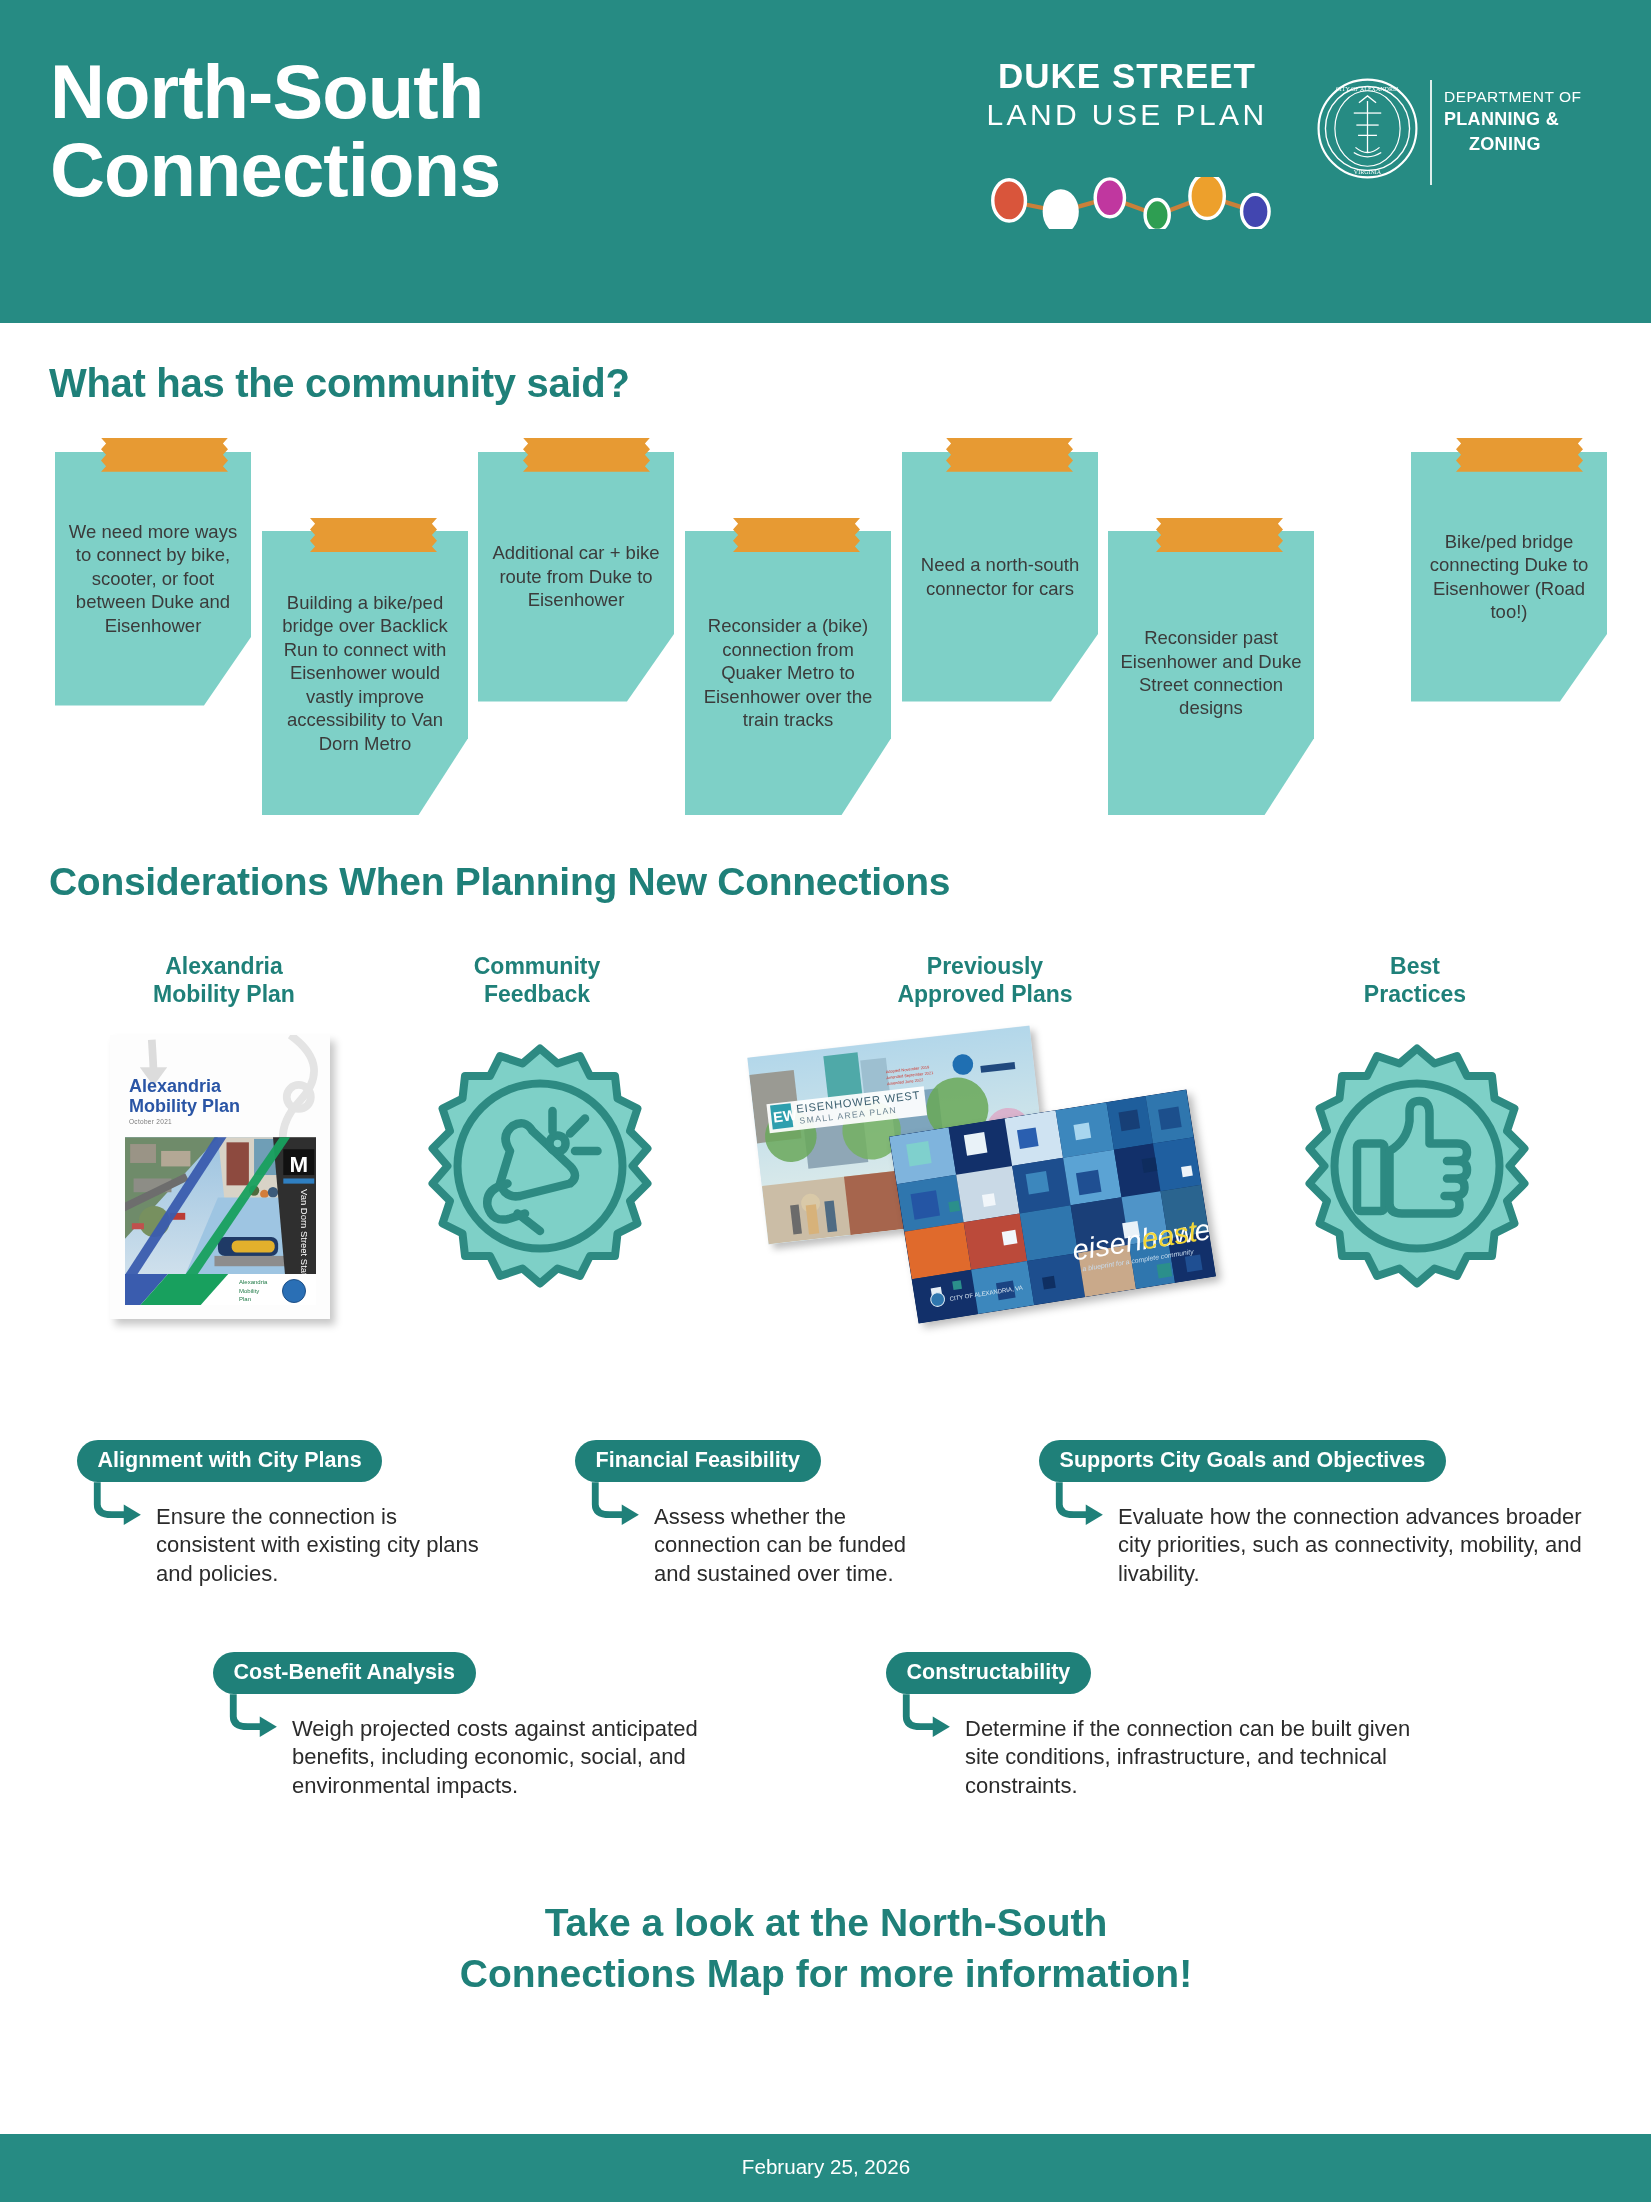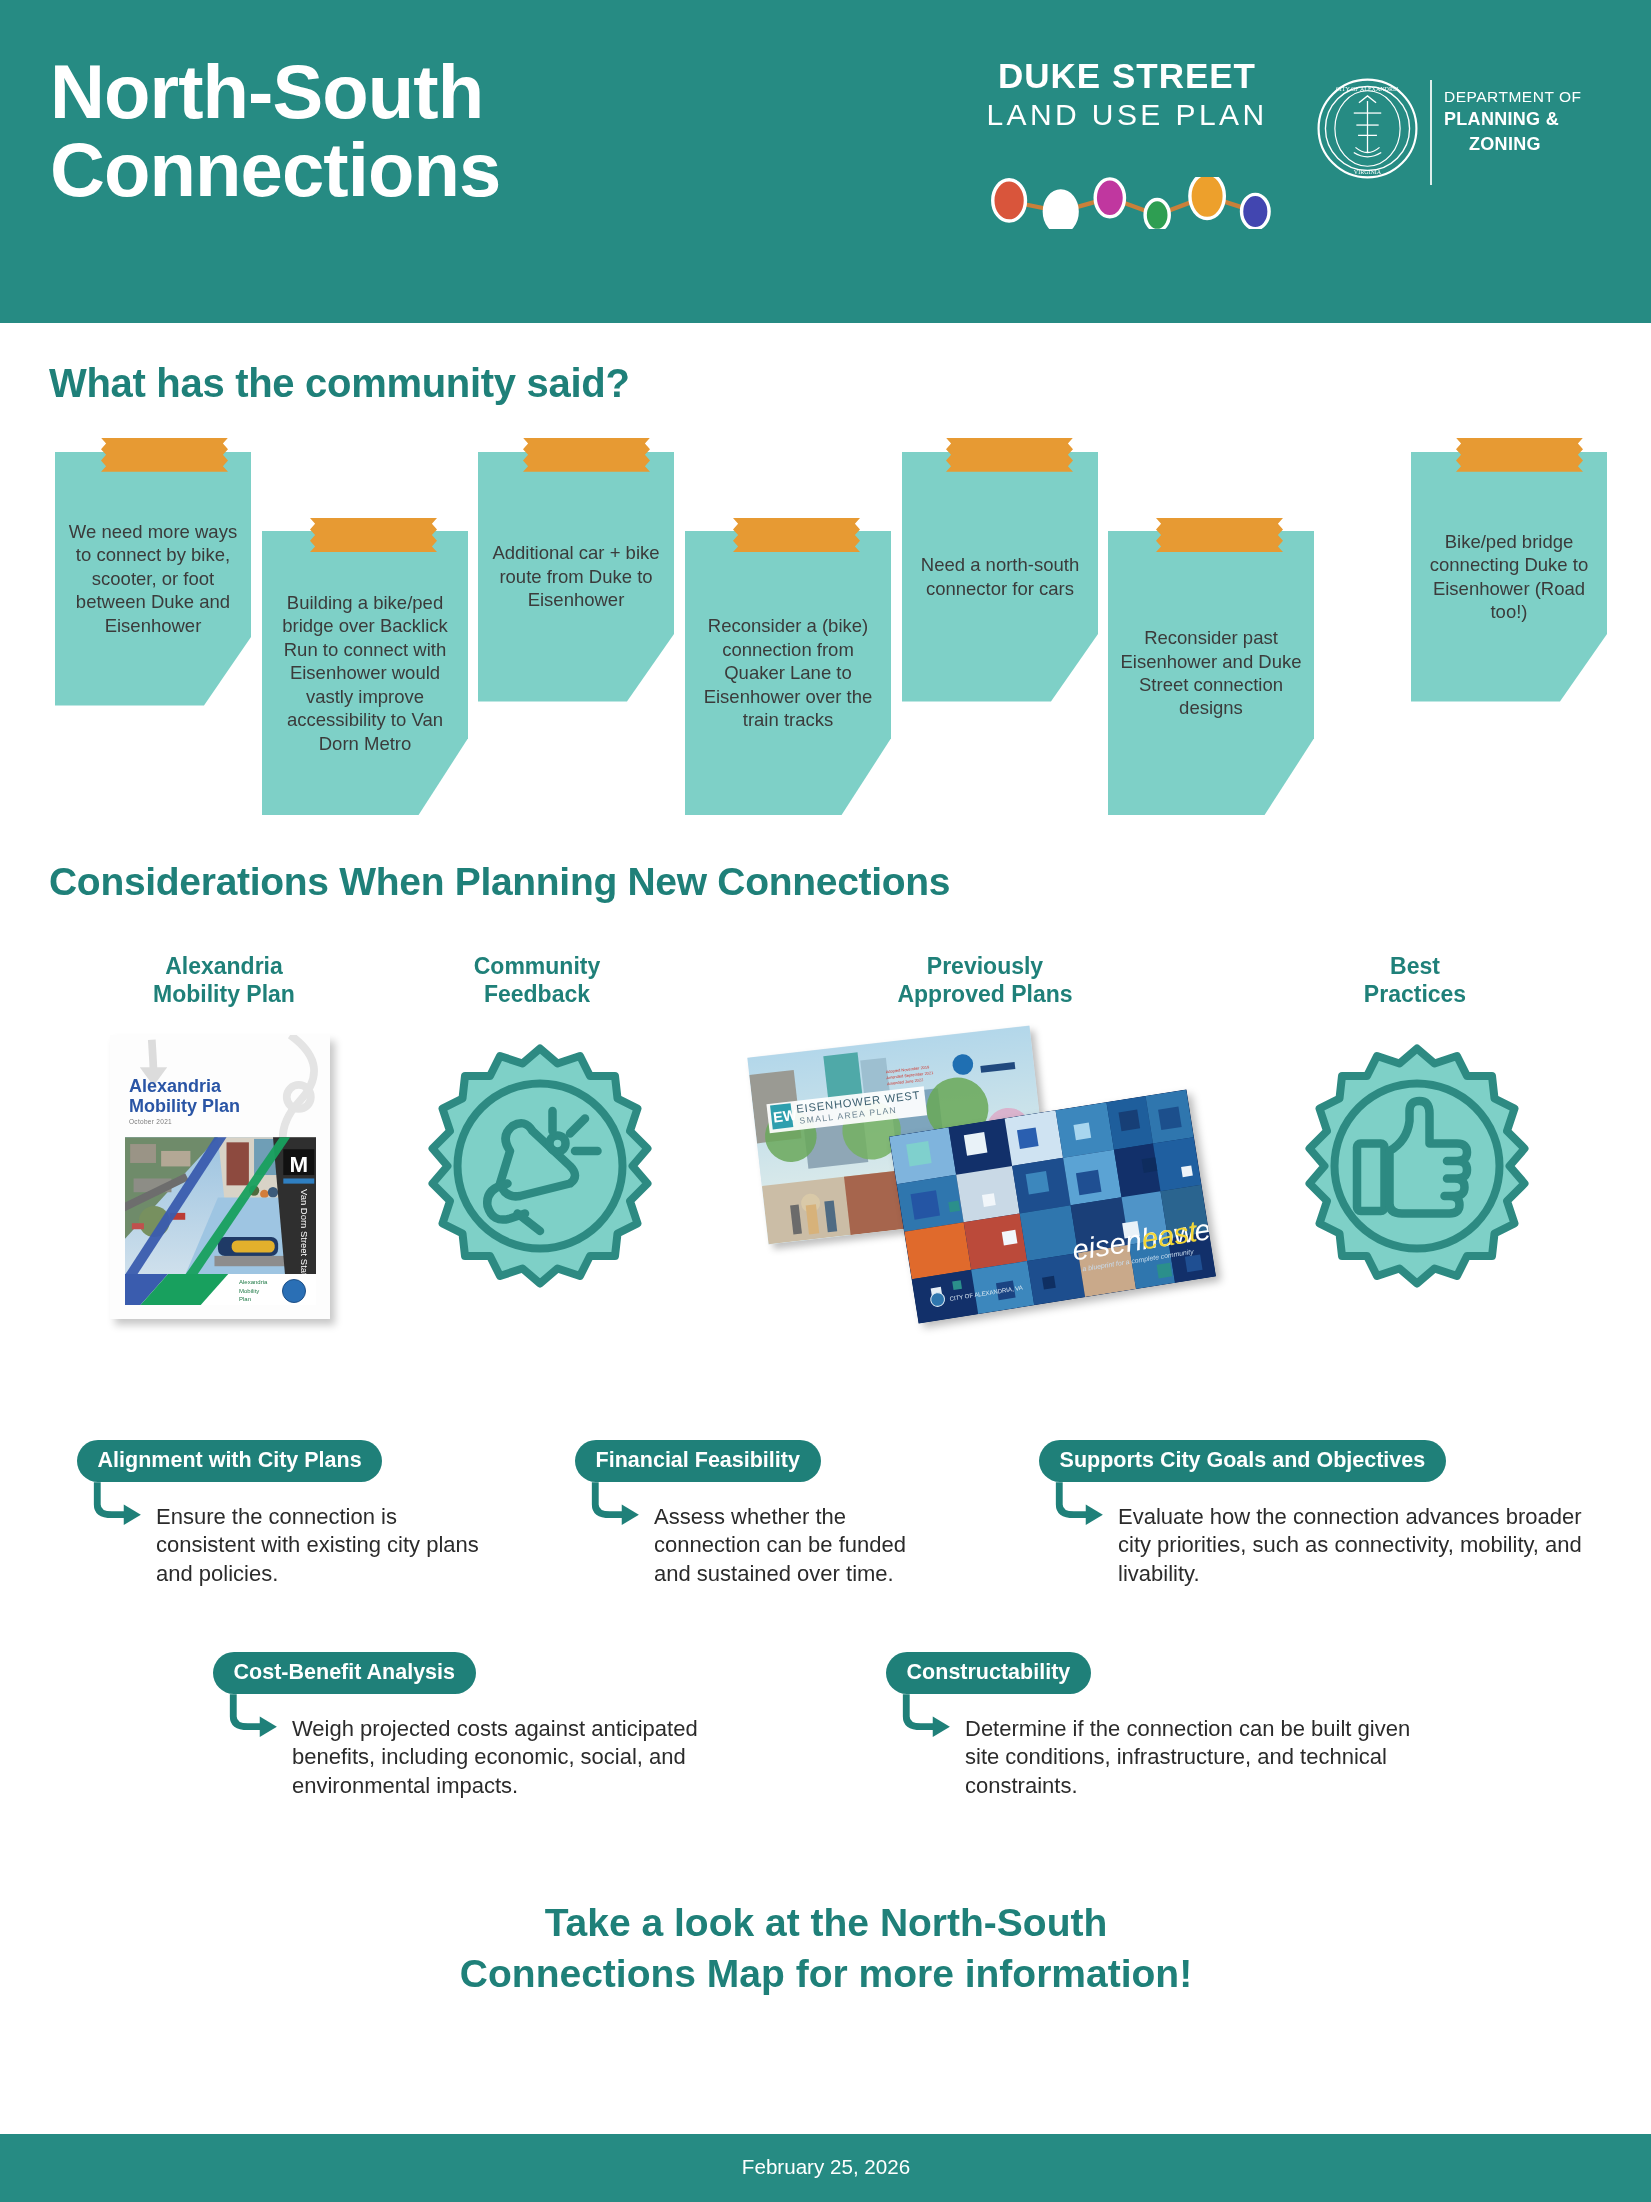--- a/index.html
+++ b/index.html
@@ -149,21 +149,21 @@
   <div class="tape" style="left:310px;top:88px;width:127px;"></div>
 
   <div class="note-halo" style="left:473px;top:17px;width:206px;height:262px;"></div>
   <div class="note" style="left:478px;top:21.5px;width:196px;height:250px;">
     <div class="note-txt">Additional car + bike route from Duke to Eisenhower</div>
   </div>
   <div class="tape" style="left:523px;top:7.7px;width:127px;"></div>
 
   <div class="note-halo" style="left:680px;top:96px;width:217px;height:293px;"></div>
   <div class="note" style="left:685px;top:101px;width:206px;height:284px;">
-    <div class="note-txt">Reconsider a (bike) connection from Quaker Lane to Eisenhower over the train tracks</div>
+    <div class="note-txt">Reconsider a (bike) connection from Quaker Metro to Eisenhower over the train tracks</div>
   </div>
   <div class="tape" style="left:733px;top:88px;width:127px;"></div>
 
   <div class="note-halo" style="left:897px;top:17px;width:206px;height:262px;"></div>
   <div class="note" style="left:902px;top:21.5px;width:196px;height:250px;">
     <div class="note-txt">Need a north-south connector for cars</div>
   </div>
   <div class="tape" style="left:946px;top:7.7px;width:127px;"></div>
 
   <div class="note-halo" style="left:1103px;top:96px;width:217px;height:293px;"></div>

